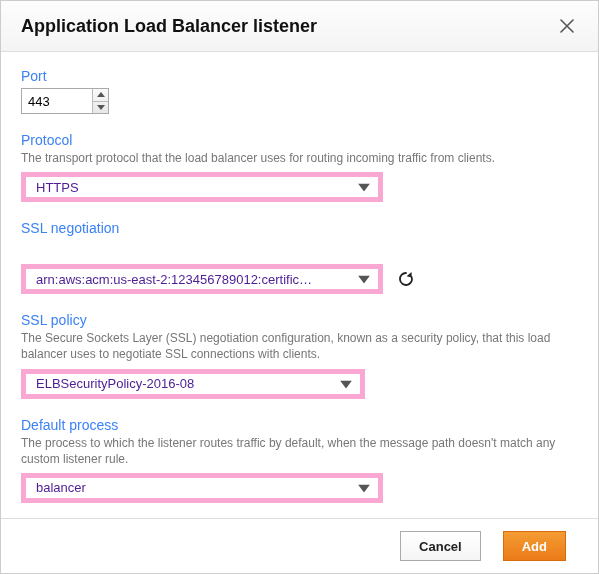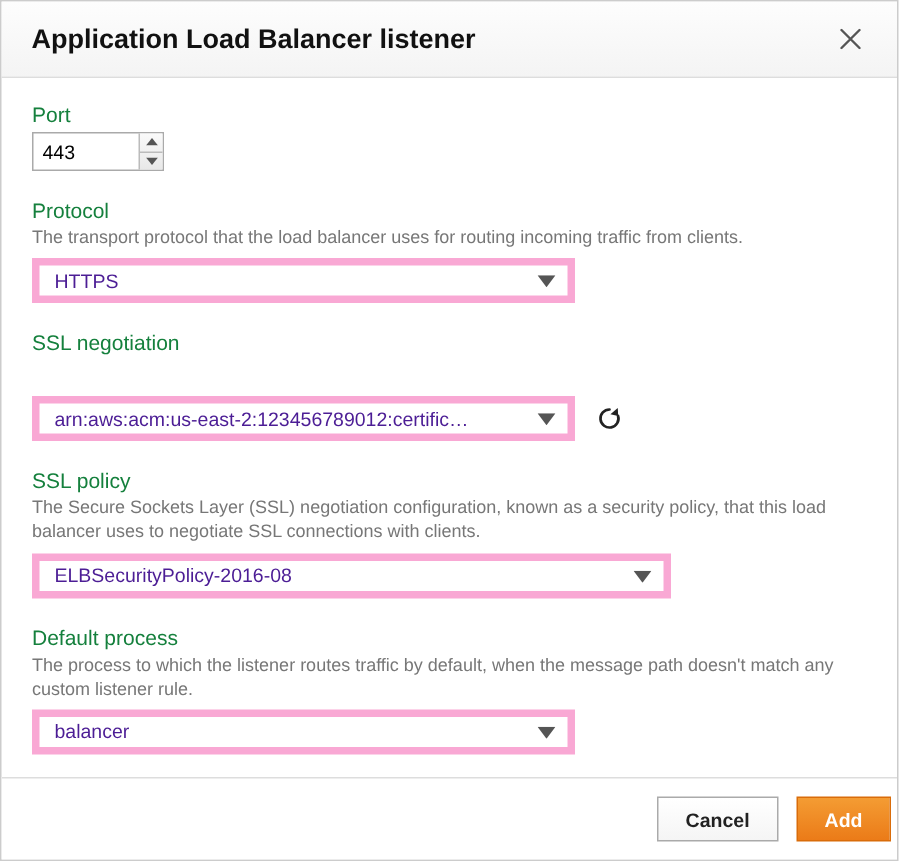--- a/index.html
+++ b/index.html
@@ -37,21 +37,21 @@
   }
   .close-btn svg { display:block; }
   .body {
     padding: 16px 20px 4px 20px;
     flex: 1 1 auto;
     overflow:auto;
   }
   .field { margin-bottom: 18px; }
   .label {
     font-size: 14px;
-    color:#15803d;
+    color:#3b82f6;
     margin-bottom: 2px;
   }
   .help {
     font-size: 12px;
     color:#777;
     line-height: 1.35;
     margin-bottom: 6px;
   }
   .num-wrap {
     position: relative;
@@ -125,29 +125,29 @@
   .refresh-btn {
     background:none;
     border:none;
     padding:4px;
     cursor:pointer;
     color:#333;
   }
   .refresh-btn svg { display:block; }
   .w-protocol { width: 362px; }
   .w-cert     { width: 362px; }
-  .w-policy   { width: 426px; }
+  .w-policy   { width: 344px; }
   .w-process  { width: 362px; }
 
   .footer {
     border-top:1px solid #ddd;
-    padding: 12px 4px;
+    padding: 12px 32px;
     display:flex;
     justify-content:flex-end;
-    gap:12px;
+    gap:22px;
     background:#fff;
   }
   .btn {
     height:30px;
     padding: 0 18px;
     font-size:13px;
     border:1px solid #aaa;
     background: linear-gradient(#fff,#f5f5f5);
     cursor:pointer;
     color:#222;

